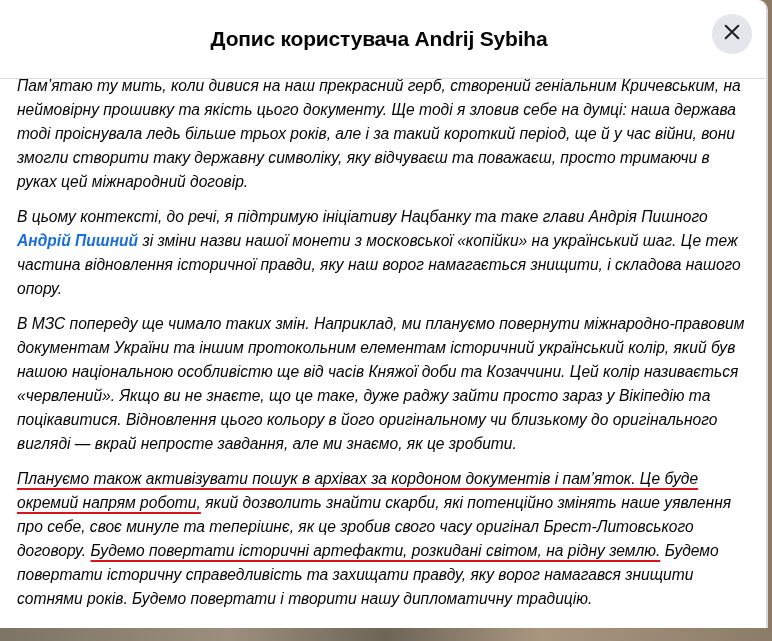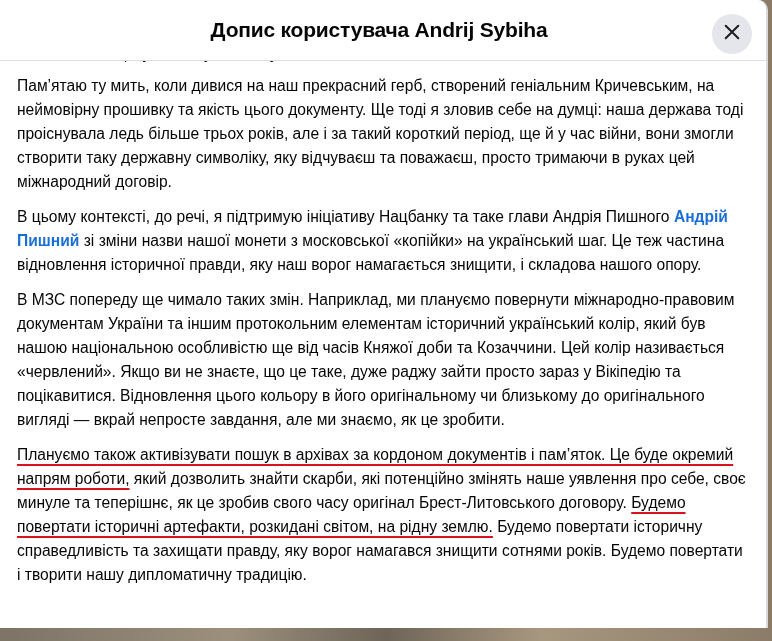--- a/index.html
+++ b/index.html
@@ -13,21 +13,21 @@
       background: linear-gradient(90deg, #7d7466 0%, #9c8f7d 30%, #6e6558 50%, #a8977f 70%, #8b7c69 100%);
     }
     .dialog {
       position: absolute; left: 0; top: 0; width: 768px; height: 628px;
       background: #ffffff;
       border-top-right-radius: 10px;
       overflow: hidden;
       border-right: 2px solid #d7d9dc;
     }
     .header {
-      position: absolute; left: 0; top: 0; width: 100%; height: 61px;
+      position: absolute; left: 0; top: 0; width: 100%; height: 79px;
       background: #ffffff;
       border-bottom: 1px solid #dadde1;
       z-index: 2;
       display: flex; align-items: center; justify-content: center;
     }
     .title {
       font-size: 21px; font-weight: bold; color: #050505;
       letter-spacing: -0.2px;
       margin-left: -8px;
     }
@@ -40,21 +40,21 @@
     }
     .close-btn svg { width: 18px; height: 18px; }
     .body {
       position: absolute; left: 0; top: 42px; width: 100%;
       padding: 0 20px 0 17px;
       color: #050505;
       font-size: 15.6px;
       line-height: 24px;
       z-index: 1;
     }
-    .body p { margin-bottom: 11px; }
+    .body p { margin-bottom: 11px; font-style: italic; }
     .body p.first { margin-bottom: 8px; }
     .mention { color: #1a6ed8; font-weight: bold; cursor: pointer; }
     .ul {
       text-decoration: underline;
       text-decoration-color: #d9141f;
       text-decoration-thickness: 2px;
       text-underline-offset: 4px;
     }
   </style>
 </head>

